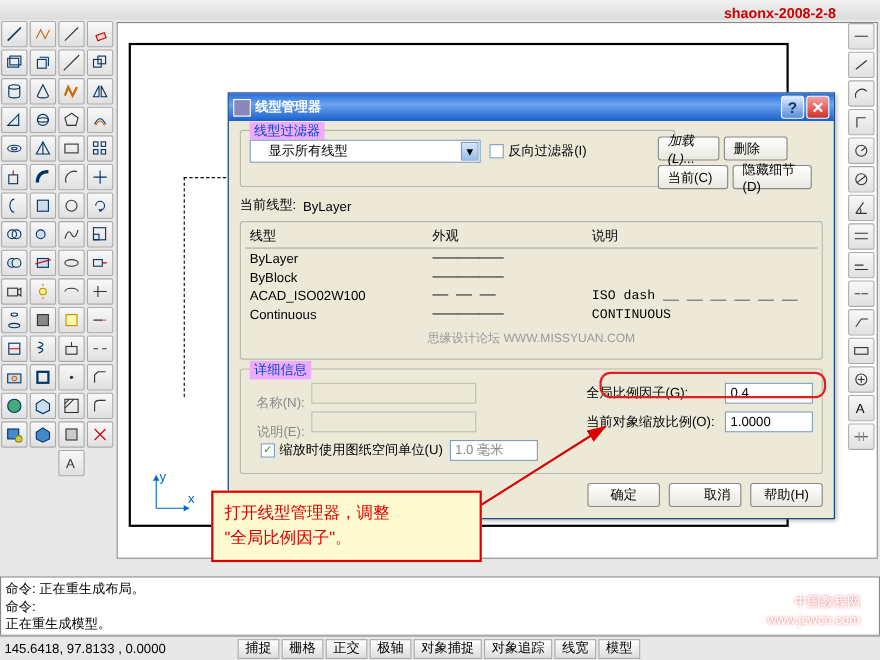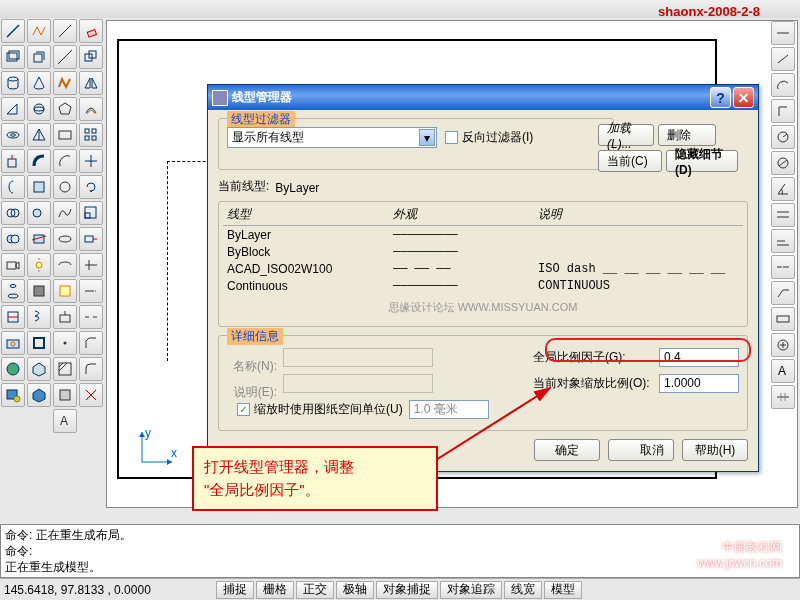--- a/index.html
+++ b/index.html
@@ -26,33 +26,33 @@
 .dialog { position: absolute; left: 207px; top: 84px; width: 552px; background: #ece9d8; border: 1px solid #003c74; z-index: 100; box-shadow: 2px 2px 4px rgba(0,0,0,0.3); }
 .titlebar { height: 25px; background: linear-gradient(#2a6dd8, #6aa4f0 40%, #1a5fc8); display: flex; align-items: center; padding: 0 4px; color: #fff; font-weight: bold; }
 .titlebar .icon { width: 16px; height: 16px; margin-right: 4px; background: #88b; border: 1px solid #fff; }
 .titlebar .spacer { flex: 1; }
 .titlebar .winbtn { width: 21px; height: 21px; margin-left: 2px; border: 1px solid #fff; border-radius: 3px; display: flex; align-items: center; justify-content: center; font-weight: bold; font-size: 14px; cursor: pointer; }
 .titlebar .winbtn.help { background: linear-gradient(#e0eaff,#5a8cd8); color: #003c74; }
 .titlebar .winbtn.close { background: linear-gradient(#f8a0a0,#d03020); color: #fff; }
 
 .dlg-body { padding: 8px 10px 10px; }
 .groupbox { border: 1px solid #b8b8a8; border-radius: 3px; padding: 8px 8px 8px; margin-bottom: 6px; position: relative; }
-.groupbox > .legend { position: absolute; top: -8px; left: 8px; background: #fdba74; padding: 0 4px; color: #0046d5; }
+.groupbox > .legend { position: absolute; top: -8px; left: 8px; background: #f0abfc; padding: 0 4px; color: #0046d5; }
 .filter-row { display: flex; align-items: center; gap: 8px; }
-.combo { flex: 0 0 210px; height: 21px; background: #fff; border: 1px solid #7f9db9; display: flex; align-items: center; padding: 0 4px; position: relative; }
+.combo { flex: 0 0 210px; height: 21px; background: #fff; border: 1px solid #7f9db9; display: flex; align-items: center; padding: 0 16px; position: relative; }
 .combo .arrow { position: absolute; right: 1px; top: 1px; width: 16px; height: 17px; background: linear-gradient(#d6e7fb,#98c0f0); border: 1px solid #7f9db9; display: flex; align-items: center; justify-content: center; }
 .checkbox-pair { display: flex; align-items: center; gap: 4px; }
 .checkbox-box { width: 13px; height: 13px; background: #fff; border: 1px solid #7f9db9; display: flex; align-items: center; justify-content: center; font-size: 10px; color: #21a121; }
 .btn { height: 22px; background: linear-gradient(#fff,#e8e8e0); border: 1px solid #888; border-radius: 3px; padding: 0 8px; cursor: pointer; display: flex; align-items: center; }
 .btn-stack { position: absolute; right: 10px; top: 6px; display: flex; flex-direction: column; gap: 4px; }
 .btn-row { display: flex; gap: 4px; }
 
 .current-row { margin: 4px 0 6px; display: flex; gap: 6px; align-items: flex-end; }
 .listbox { border: 1px solid #b8b8a8; border-radius: 3px; padding: 4px; height: 126px; background: #ece9d8; }
-.list-header { display: flex; border-bottom: 1px solid #aaa; padding-bottom: 2px; font-style: italic; }
+.list-header { display: flex; border-bottom: 1px solid #aaa; padding-bottom: 2px; }
 .list-header .col1 { width: 170px; padding-left: 4px; }
 .list-header .col2 { width: 145px; }
 .list-header .col3 { flex: 1; }
 .list-rows { font-family: "Courier New", monospace; }
 .list-row { display: flex; height: 17px; align-items: center; }
 .list-row .c1 { width: 170px; padding-left: 4px; }
 .list-row .c2 { width: 145px; font-family: "Courier New"; letter-spacing: 0; overflow: hidden; white-space: nowrap; }
 .list-row .c3 { flex: 1; font-family: "Courier New"; white-space: nowrap; overflow: hidden; }
 .watermark-text { text-align: center; color: #999; font-size: 11px; margin-top: 6px; }
 
@@ -566,21 +566,21 @@
           </label>
         </div>
       </div>
       <div class="btn-stack">
         <div class="btn-row">
           <div class="btn" style="width:56px;font-style:italic;">加载(L)...</div>
           <div class="btn" style="width:58px;">删除</div>
         </div>
         <div class="btn-row">
           <div class="btn" style="width:64px;">当前(C)</div>
-          <div class="btn" style="width:72px;font-weight:bold;">隐藏细节(D)</div>
+          <div class="btn" style="width:72px;">隐藏细节(D)</div>
         </div>
       </div>
     </div>
 
     <div class="current-row">
       <span>当前线型:</span>
       <span>ByLayer</span>
     </div>
 
     <div class="listbox">

